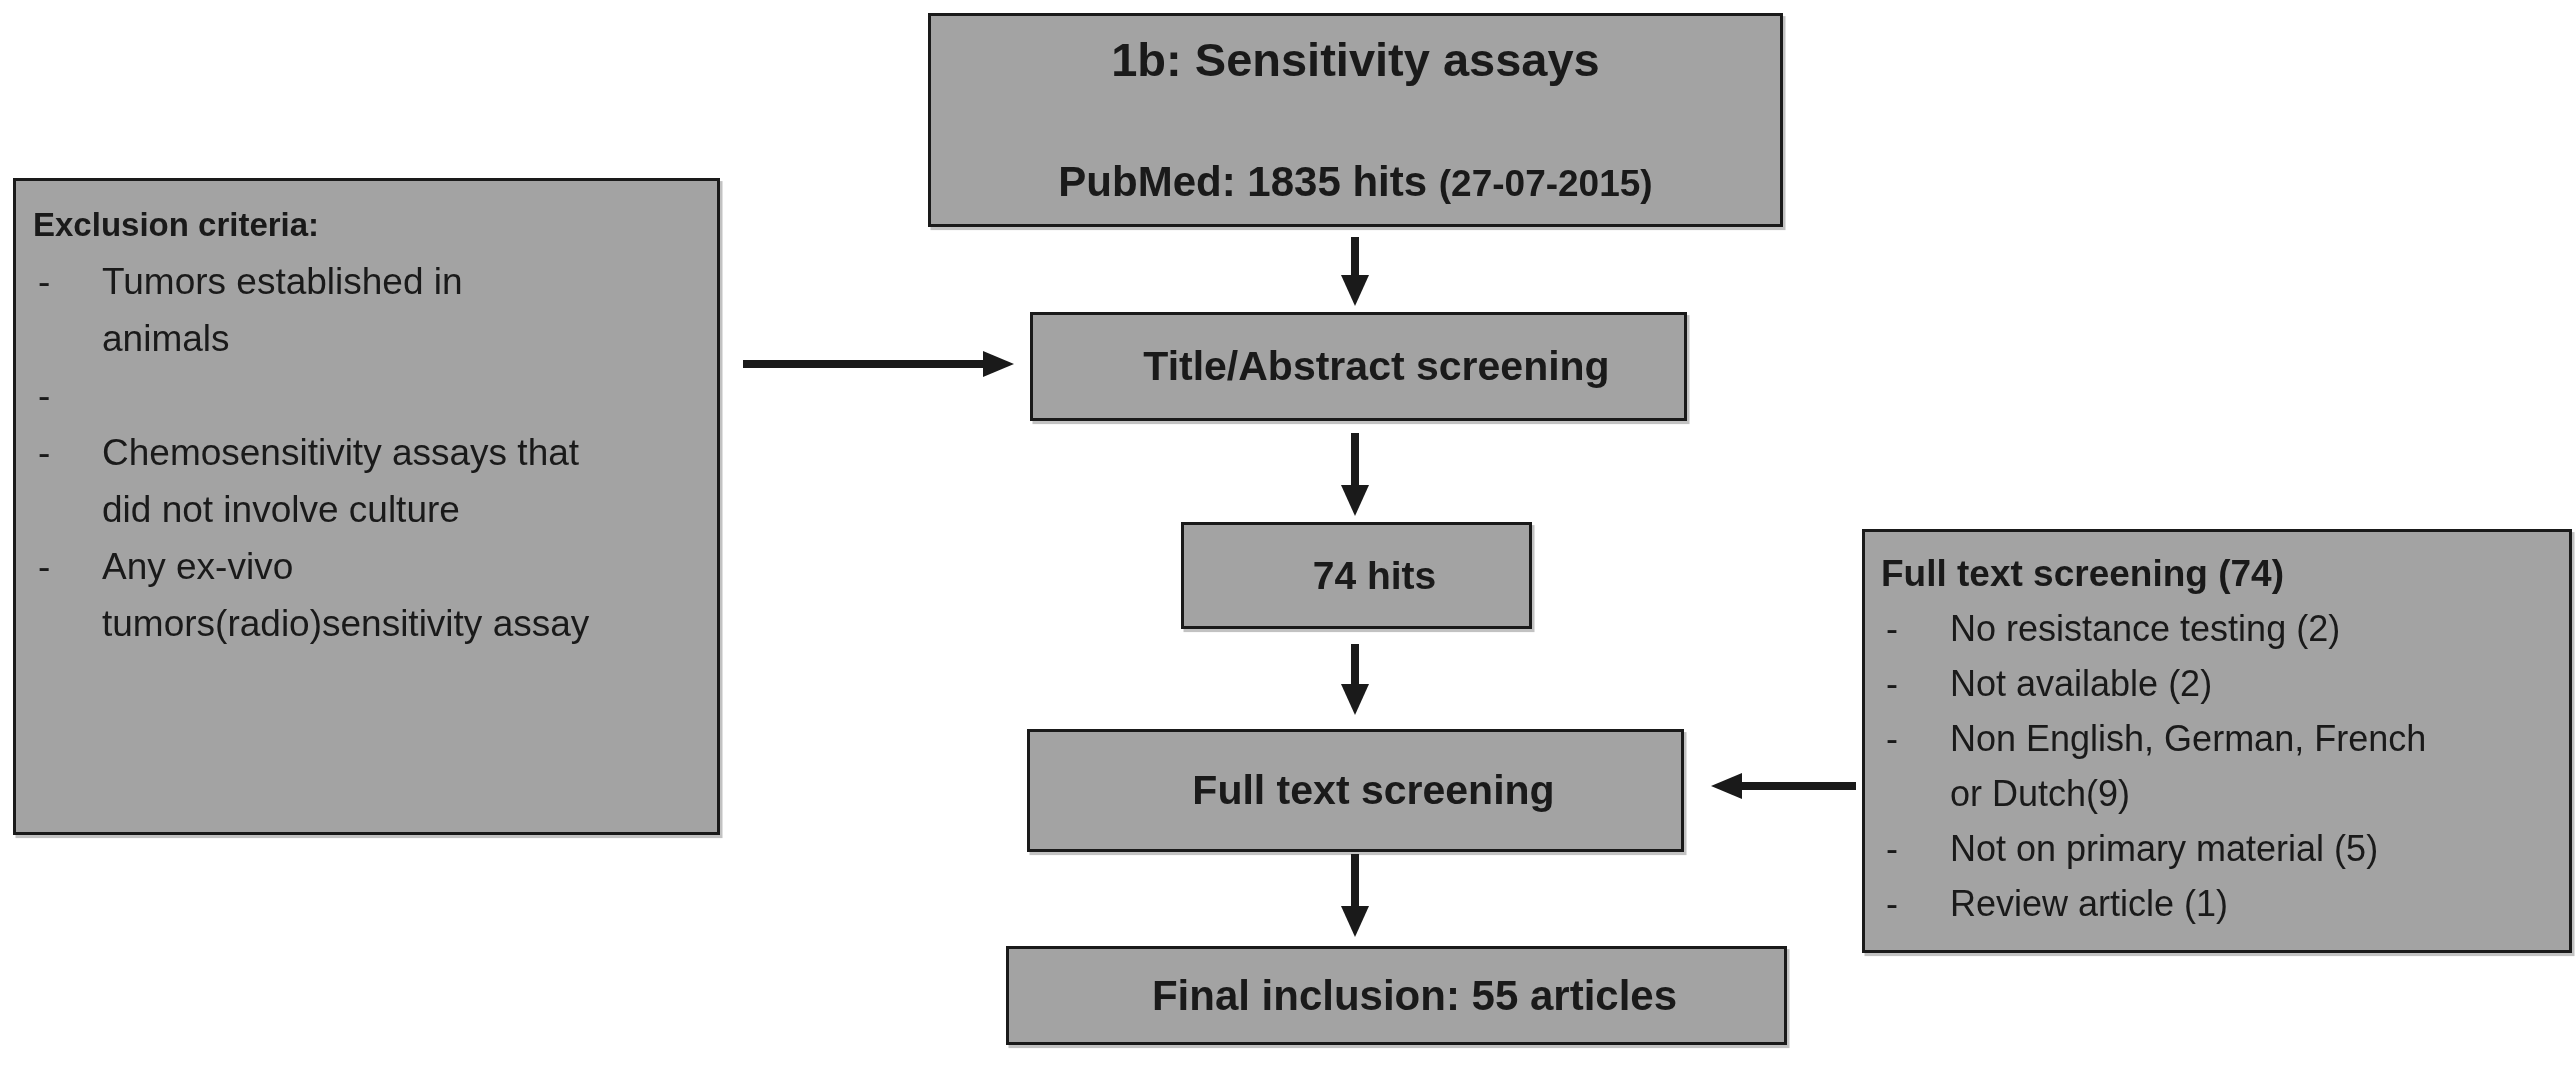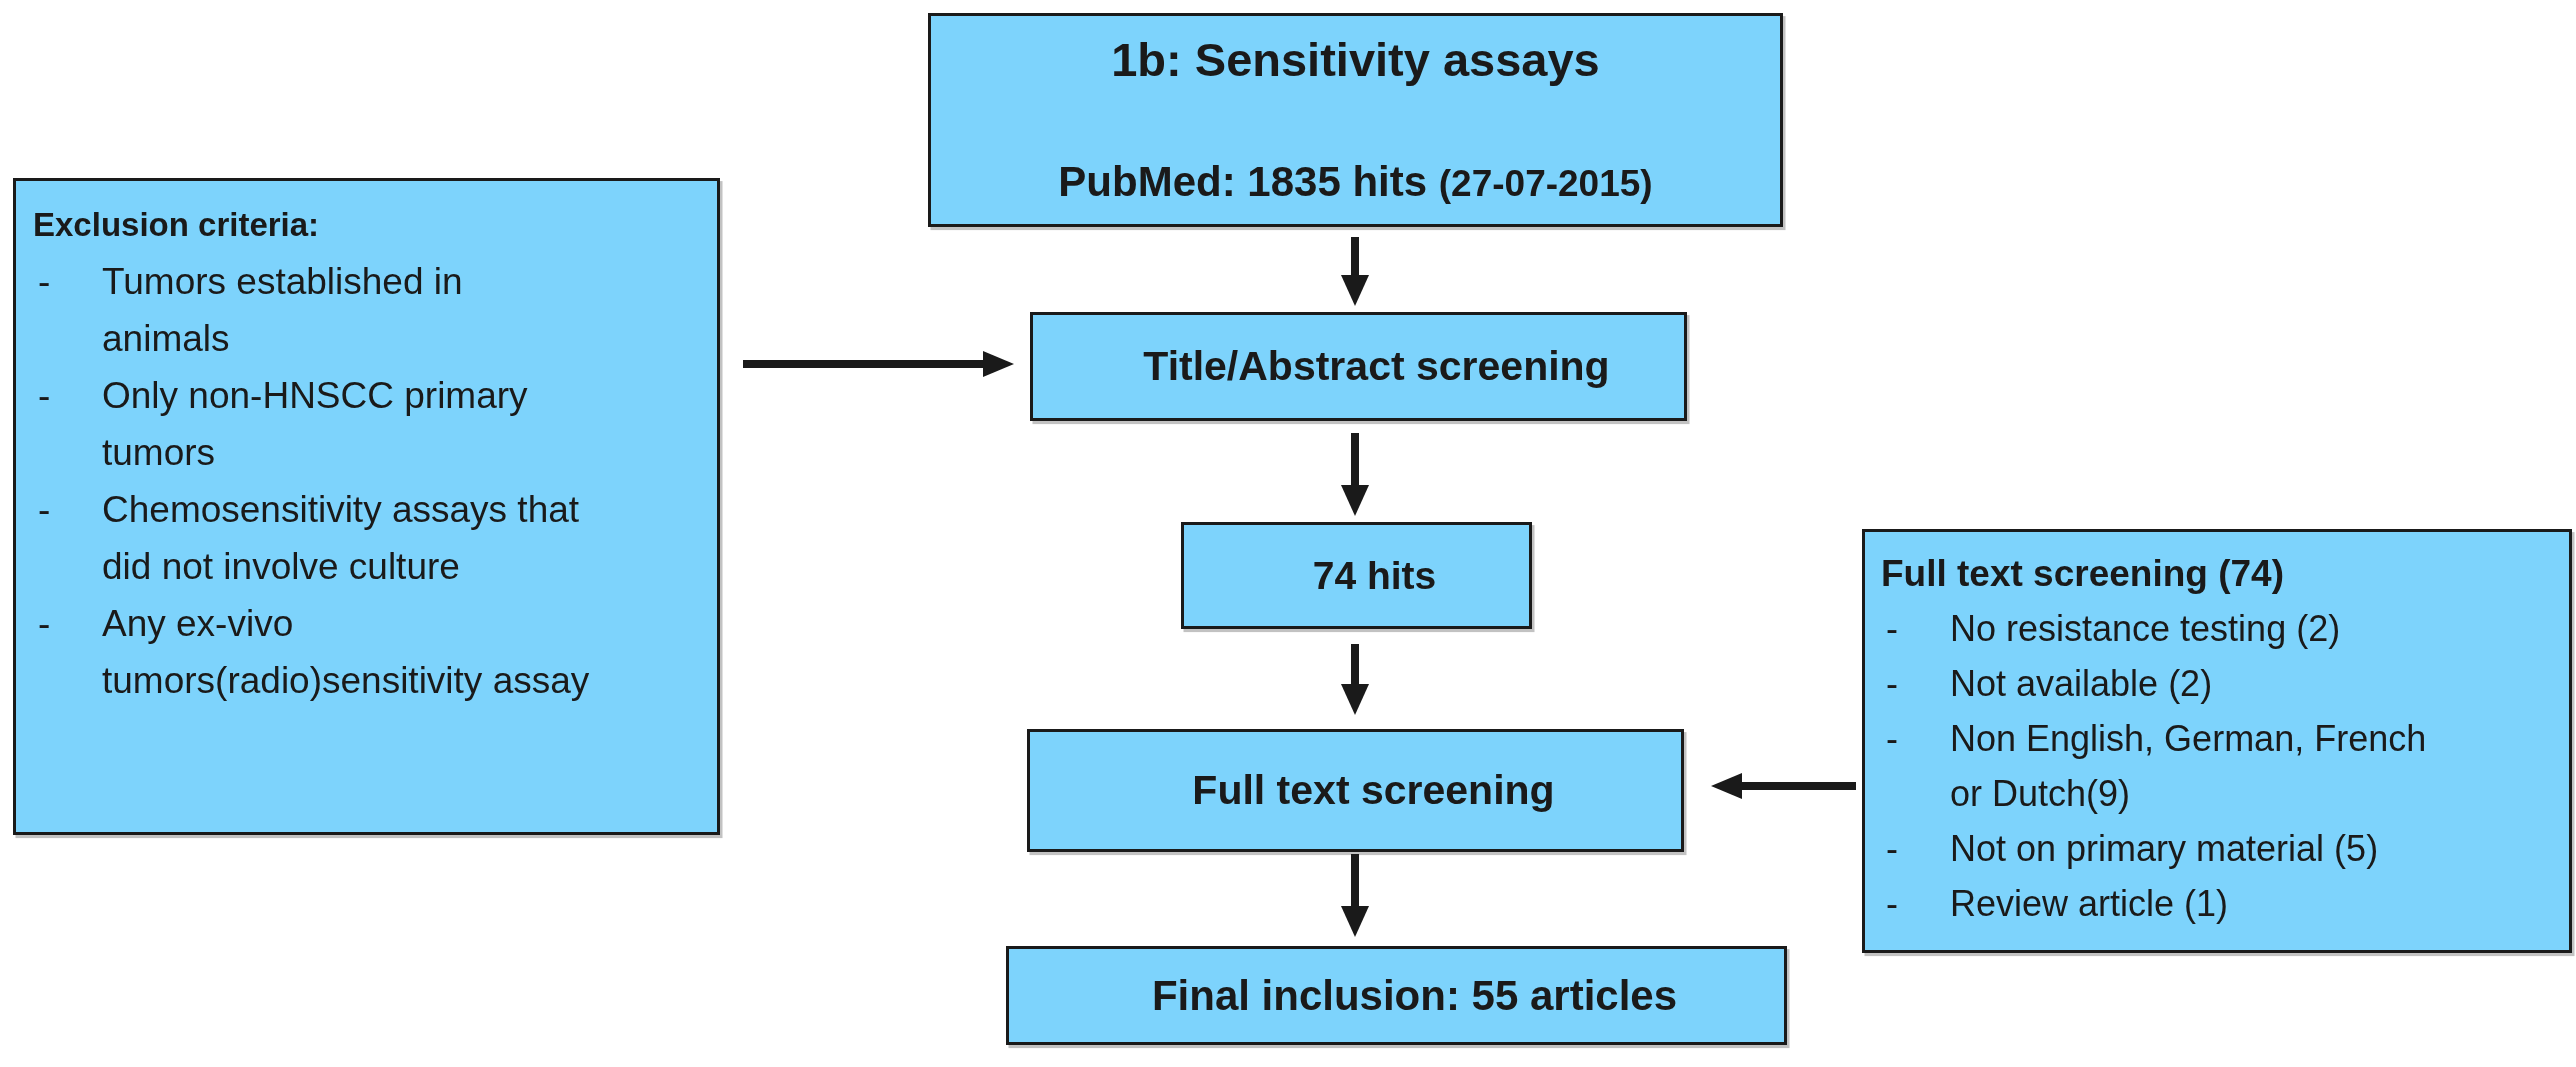--- a/index.html
+++ b/index.html
@@ -11,21 +11,21 @@
     position: relative;
     width: 2576px;
     height: 1067px;
     background: #ffffff;
     font-family: "Liberation Sans", sans-serif;
     color: #1a1a1a;
     overflow: hidden;
   }
   .box {
     position: absolute;
-    background: #7dd3fc;
+    background: #a3a3a3;
     border: 3.7px solid #1a1a1a;
     box-sizing: border-box;
     box-shadow: 2.5px 3.1px 0 #c2c2c2;
   }
   
   .top-box {
     left: 928px; top: 13px; width: 855px; height: 214px;
     display: flex; flex-direction: column;
     justify-content: space-between; align-items: center;
     padding: 16px 7.4px 18.4px 7.4px;
@@ -110,22 +110,20 @@
 
   <div class="box left-box">
     <div class="hdr">Exclusion criteria:</div>
     <div class="li">
       <span class="marker">-</span>
       <span class="txt">Tumors established in
 animals</span>
     </div>
     <div class="li">
       <span class="marker">-</span>
-      <span class="txt">Only non-HNSCC primary
-tumors</span>
     </div>
     <div class="li">
       <span class="marker">-</span>
       <span class="txt">Chemosensitivity assays that
 did not involve culture</span>
     </div>
     <div class="li">
       <span class="marker">-</span>
       <span class="txt">Any ex-vivo
 tumors(radio)sensitivity assay</span>

